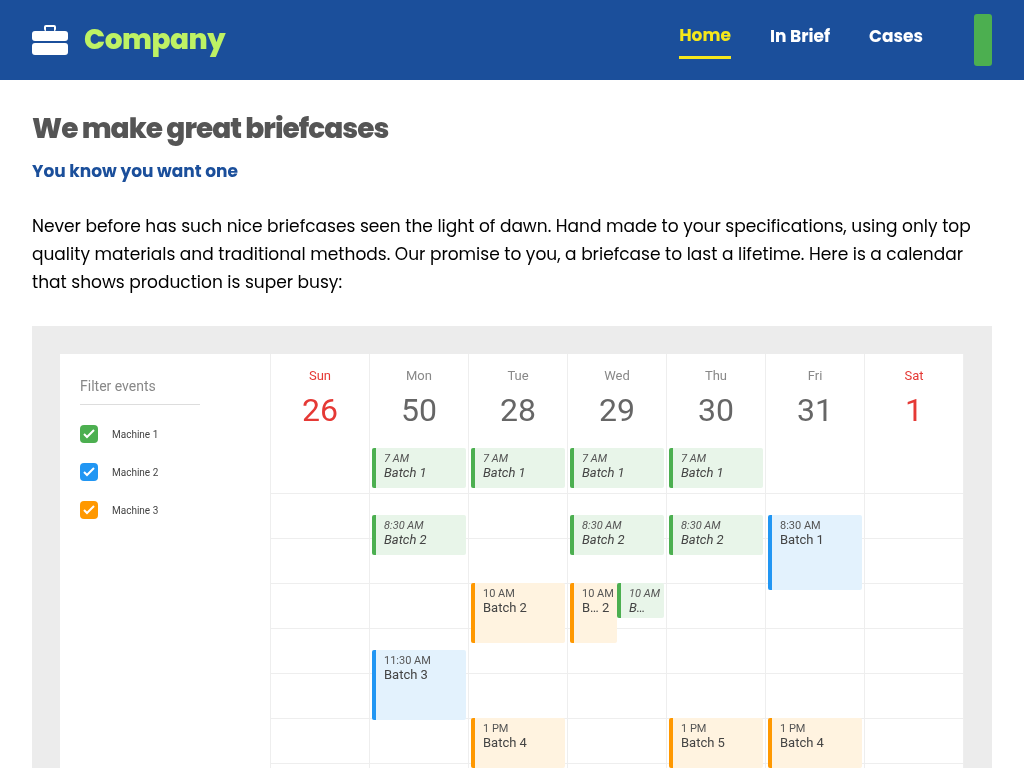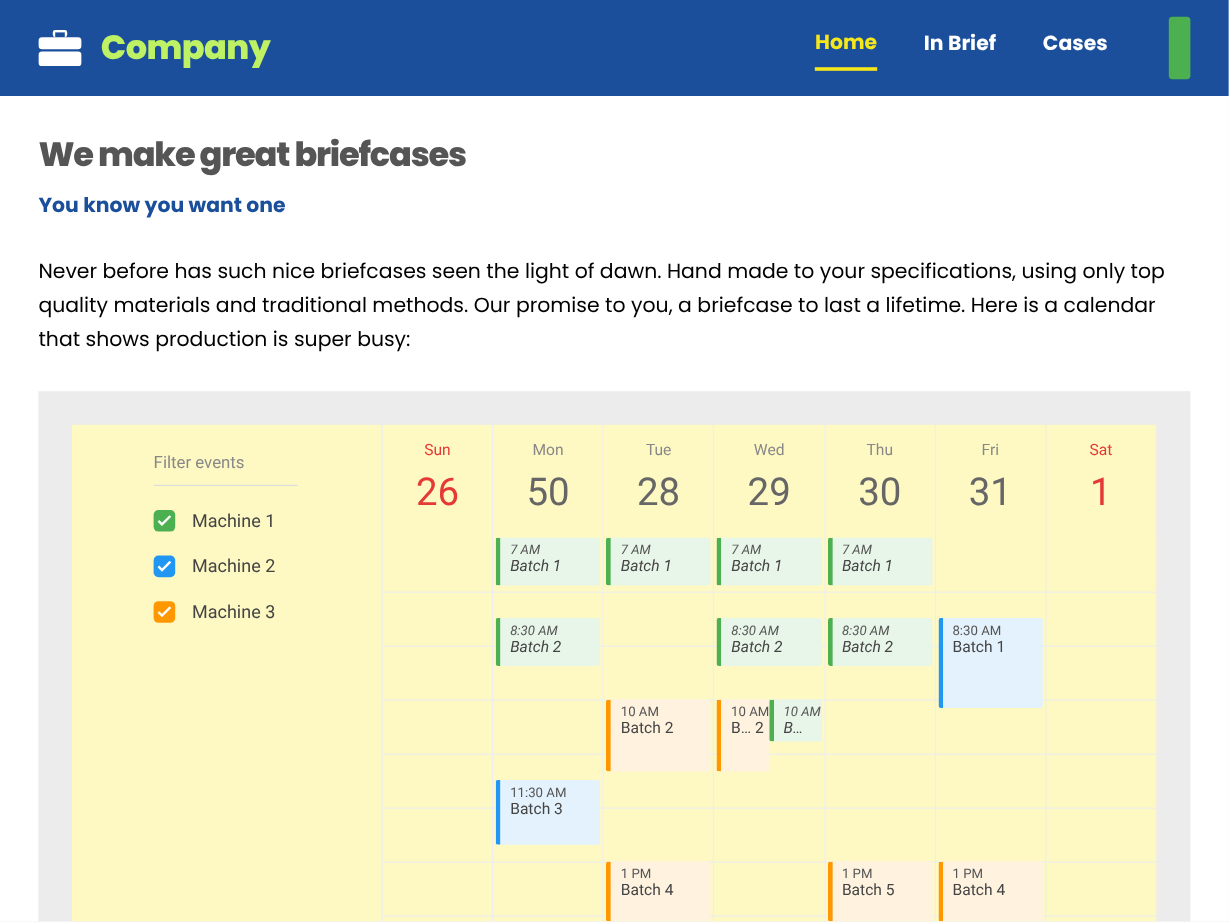--- a/index.html
+++ b/index.html
@@ -13,31 +13,31 @@
 .nav a { color: #fff; font-weight: 700; font-size: 17px; text-decoration: none; padding-bottom: 8px; }
 .nav a.active { color: #F5E71B; border-bottom: 3px solid #F5E71B; }
 .green-box { width: 18px; height: 52px; background: #4CAF50; border-radius: 3px; margin-left: 12px; }
 
 .content { padding: 28px 32px 0; }
 .title { color: #555; font-size: 28px; font-weight: 800; letter-spacing: -1px; margin-bottom: 8px; }
 .subtitle { color: #1B4F9B; font-size: 17px; font-weight: 700; margin-bottom: 28px; }
 .body-text { color: #000; font-size: 17px; line-height: 1.65; font-weight: 400; margin-bottom: 30px; }
 
 .calendar-wrap { background: #ececec; padding: 28px; }
-.calendar { display: flex; background: #fef9c3; font-family: -apple-system, Roboto, 'Helvetica Neue', sans-serif; padding-left: 48px; }
+.calendar { display: flex; background: #ffffff; font-family: -apple-system, Roboto, 'Helvetica Neue', sans-serif; }
 
 .sidebar { width: 210px; padding: 24px 20px; flex-shrink: 0; }
 .filter-title { color: #888; font-size: 14px; font-weight: 400; padding-bottom: 10px; border-bottom: 1px solid #ddd; margin-bottom: 20px; width: 120px; }
 .filter-item { display: flex; align-items: center; gap: 14px; margin-bottom: 20px; cursor: pointer; }
 .checkbox { width: 18px; height: 18px; border-radius: 4px; display: flex; align-items: center; justify-content: center; }
 .checkbox svg { width: 12px; height: 10px; }
 .cb-green { background: #4CAF50; }
 .cb-blue { background: #2196F3; }
 .cb-orange { background: #FF9800; }
-.filter-label { color: #444; font-size: 15px; }
+.filter-label { color: #444; font-size: 10px; }
 
 .grid { flex: 1; position: relative; border-left: 1px solid #eee; }
 .day-headers { display: flex; height: 94px; }
 .day-col { flex: 1; text-align: center; padding-top: 14px; border-right: 1px solid #eee; }
 .day-abbr { font-size: 13px; color: #888; margin-bottom: 8px; }
 .day-num { font-size: 32px; font-weight: 400; color: #666; }
 .weekend .day-abbr, .weekend .day-num { color: #E53935; }
 
 .time-grid { position: relative; height: 320px; overflow: hidden; }
 .time-labels { position: absolute; left: -60px; width: 55px; }
@@ -156,21 +156,21 @@
               <div class="grid-col"></div>
               <div class="grid-col">
                 <div class="event ev-green" style="top: 0px; height: 40px;">
                   <div class="tm">7 AM</div>
                   <div class="lbl">Batch 1</div>
                 </div>
                 <div class="event ev-green" style="top: 67px; height: 40px;">
                   <div class="tm">8:30 AM</div>
                   <div class="lbl">Batch 2</div>
                 </div>
-                <div class="event ev-blue" style="top: 202px; height: 54px;">
+                <div class="event ev-blue" style="top: 202px; height: 70px;">
                   <div class="tm">11:30 AM</div>
                   <div class="lbl">Batch 3</div>
                 </div>
               </div>
               <div class="grid-col">
                 <div class="event ev-green" style="top: 0px; height: 40px;">
                   <div class="tm">7 AM</div>
                   <div class="lbl">Batch 1</div>
                 </div>
                 <div class="event ev-orange" style="top: 135px; height: 60px;">

